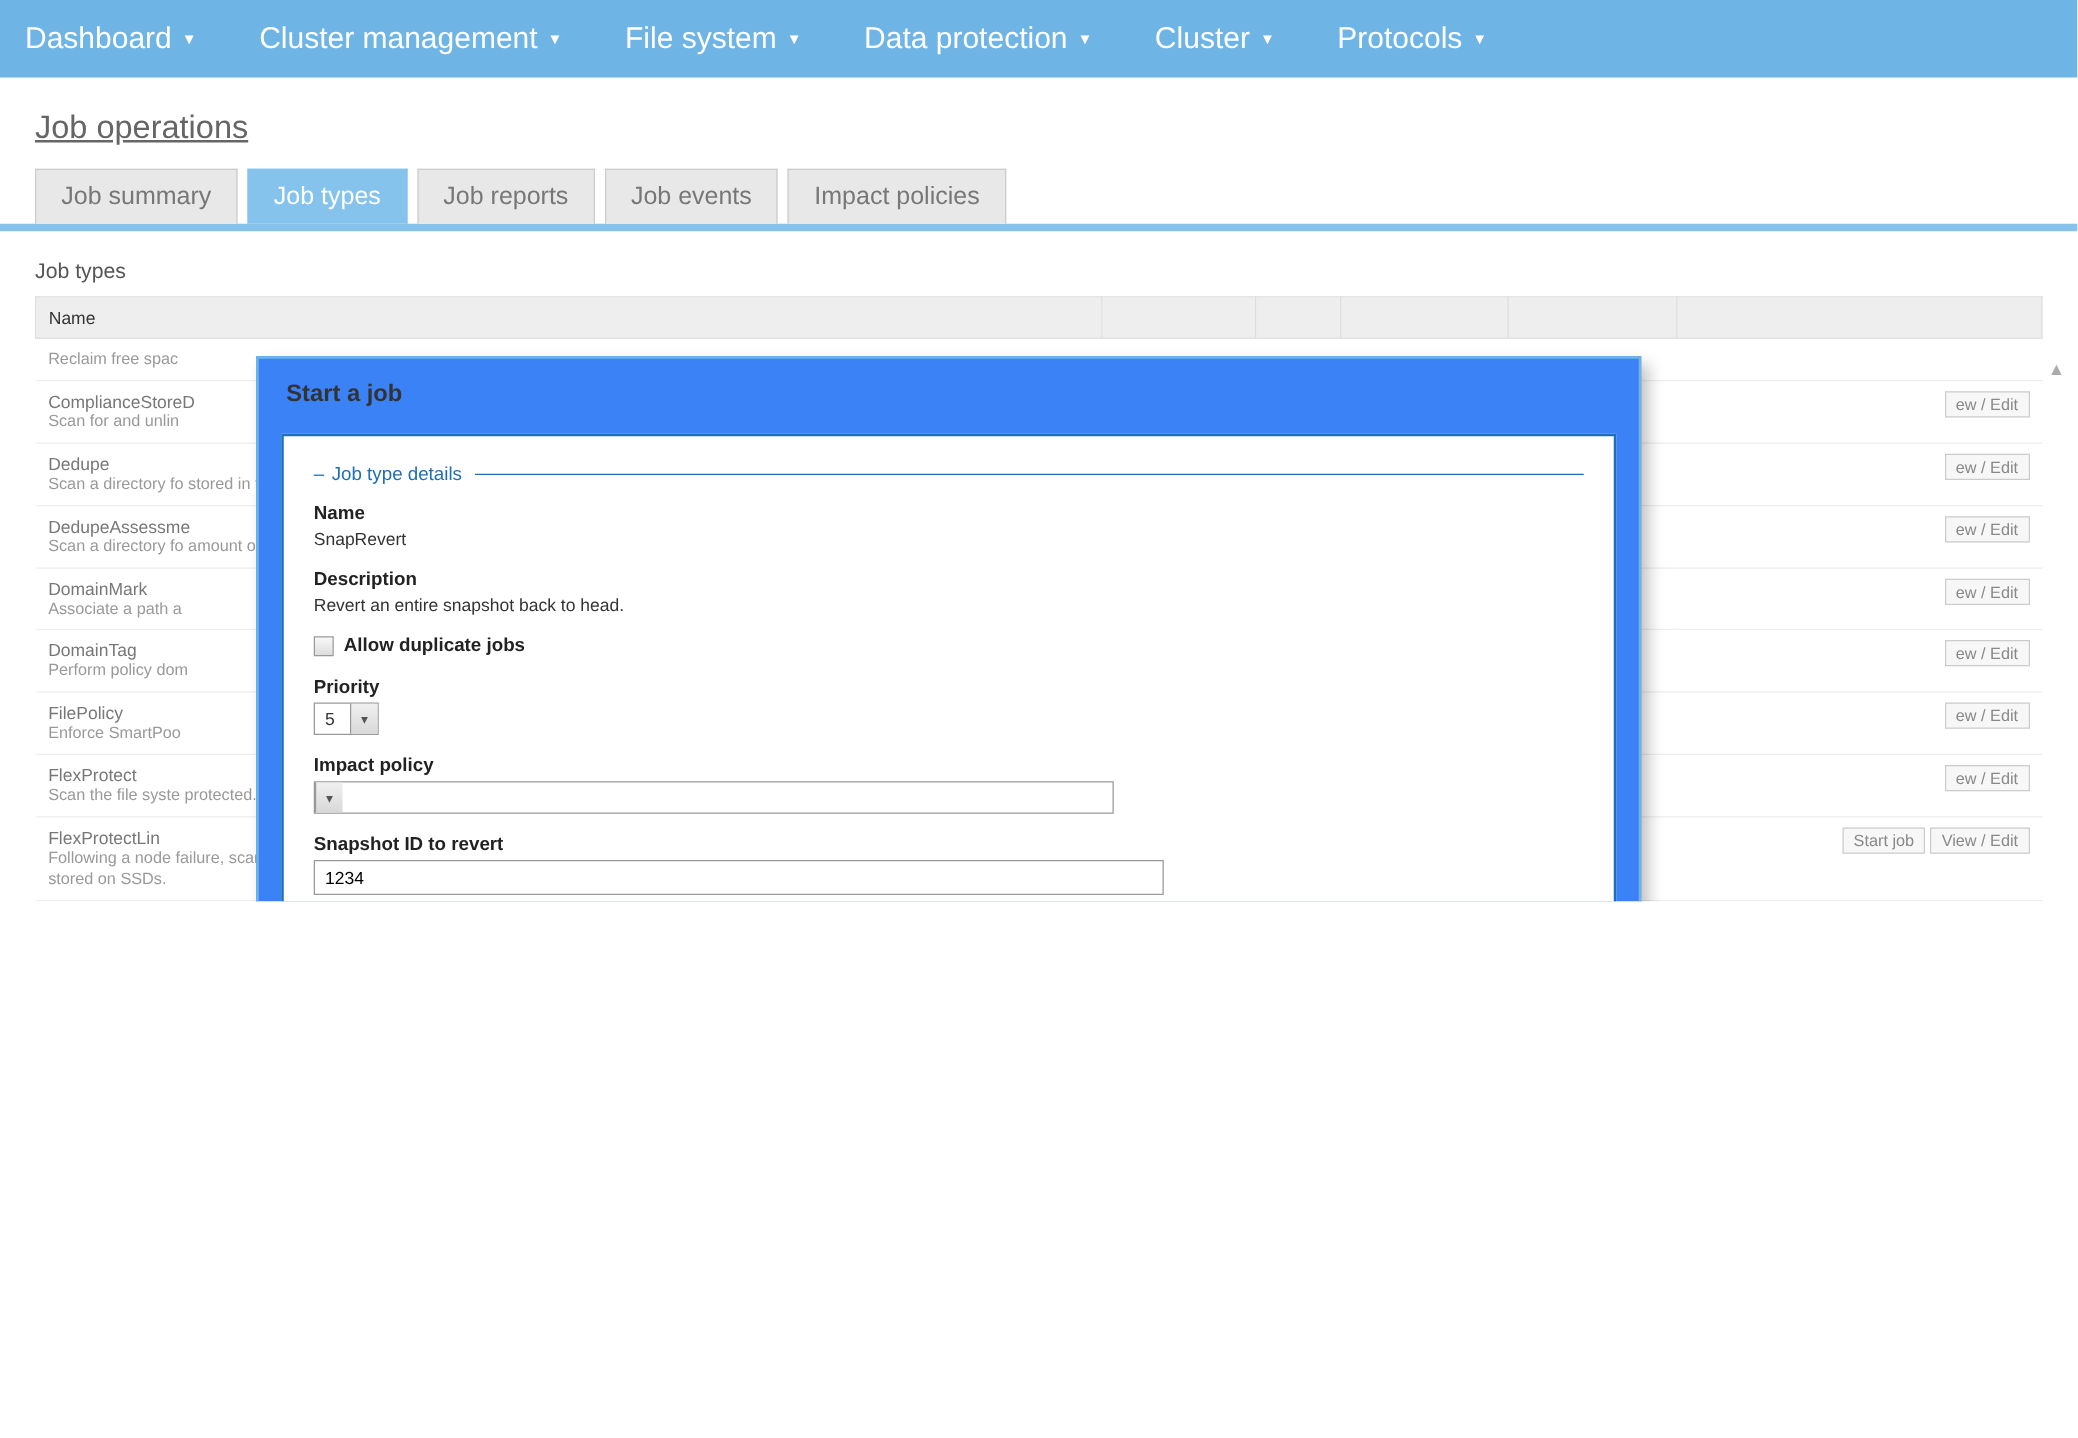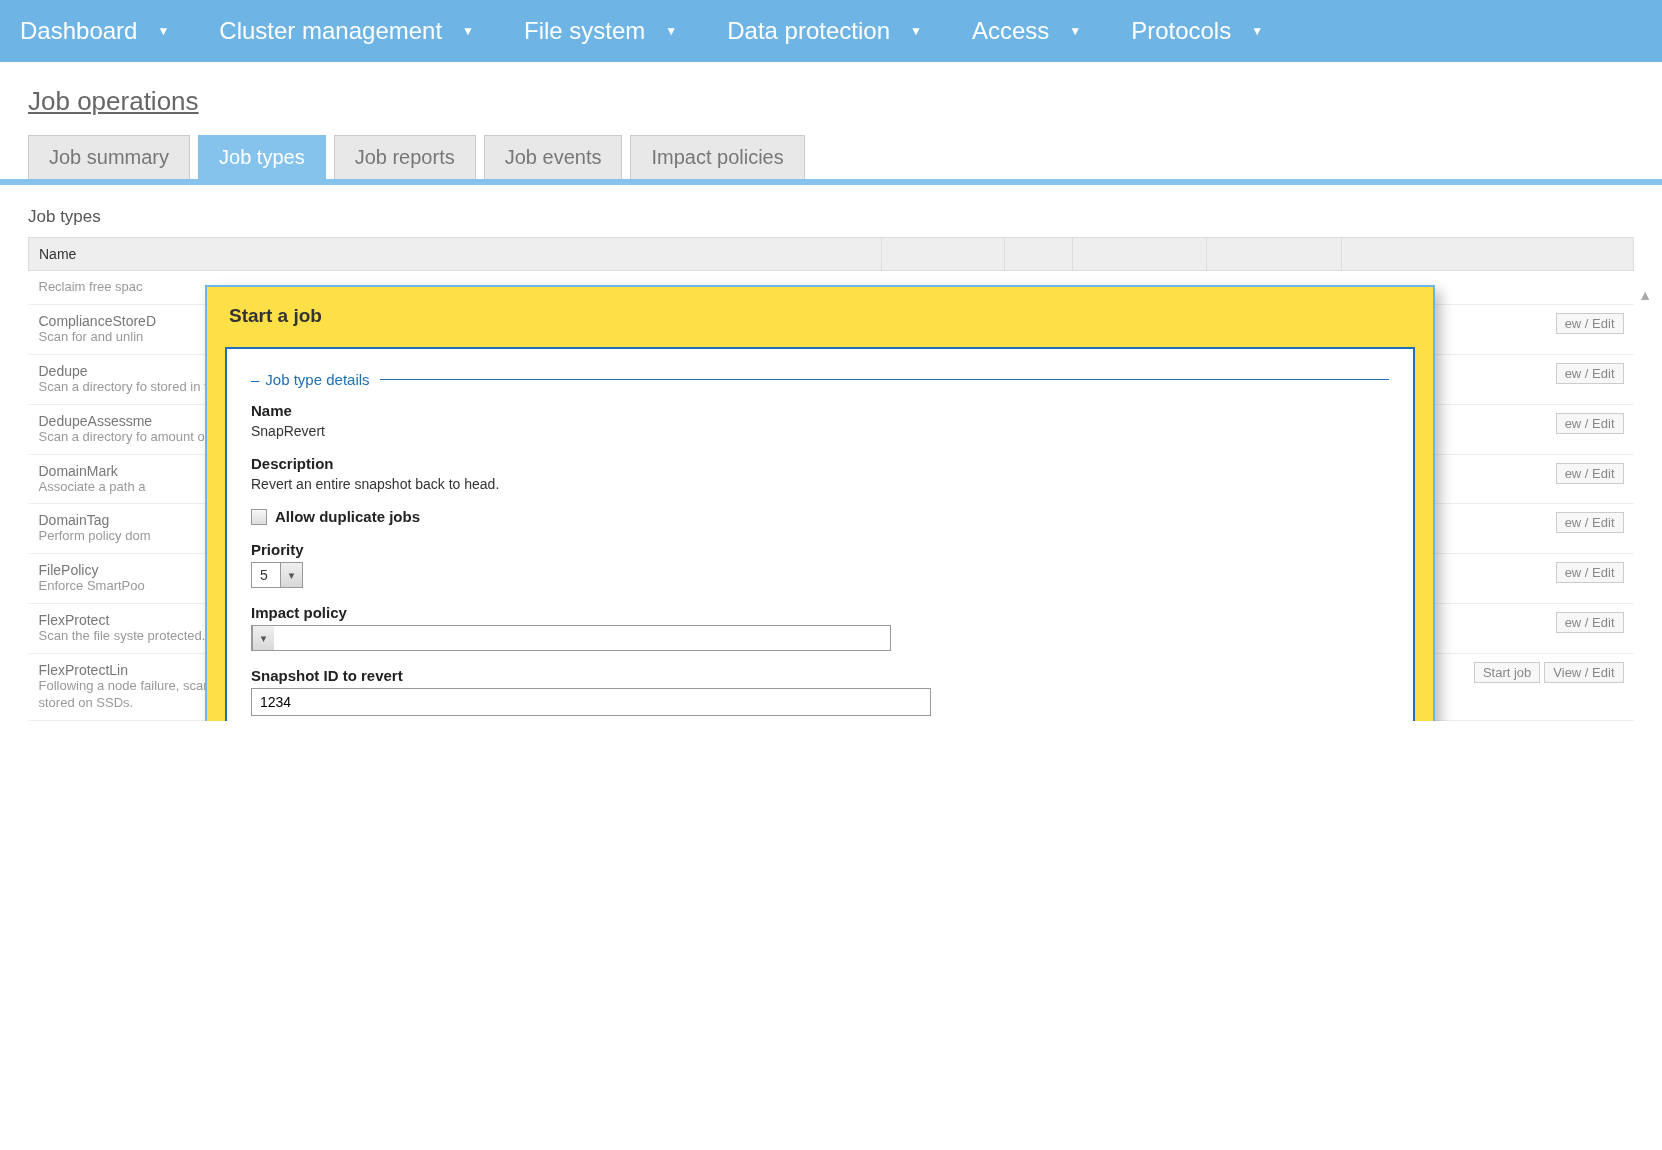--- a/index.html
+++ b/index.html
@@ -1,35 +1,35 @@
 <!DOCTYPE html>
 <html><head>
 <meta charset="utf-8">
 <style>
 * { box-sizing: border-box; margin: 0; padding: 0; }
 body { font-family: Arial, Helvetica, sans-serif; font-size: 13px; color: #333; background: #fff; width: 1662px; }
 .topnav { background: #6eb4e5; height: 62px; display: flex; align-items: center; padding: 0 20px; gap: 50px; }
-.topnav-item { color: #fff; font-size: 24px; cursor: pointer; display: flex; align-items: center; gap: 20px; }
+.topnav-item { color: #fff; font-size: 24px; cursor: pointer; display: flex; align-items: center; gap: 8px; }
 .topnav-item .caret { font-size: 12px; }
 .page-title { font-size: 26px; color: #666; padding: 24px 28px 18px; text-decoration: underline; }
 .tabs-bar { display: flex; gap: 8px; padding: 0 28px; border-bottom: 6px solid #85c3ed; }
 .tab { background: #e8e8e8; border: 1px solid #ccc; border-bottom: none; padding: 10px 20px; color: #777; font-size: 20px; cursor: pointer; }
 .tab.active { background: #85c3ed; color: #fff; border-color: #85c3ed; }
 .section-title { font-size: 17px; color: #555; padding: 22px 28px 10px; }
 .grid-wrap { position: relative; padding: 0 28px; }
 .grid { width: 100%; border-collapse: collapse; }
 .grid thead th { background: #eee; border: 1px solid #ddd; text-align: left; padding: 8px 10px; font-weight: normal; color: #333; font-size: 14px; }
 .grid tbody td { border-bottom: 1px solid #eee; padding: 8px 10px; vertical-align: top; color: #888; font-size: 14px; }
 .grid .name-cell .row-name { color: #777; }
 .grid .desc { color: #999; font-size: 13px; line-height: 1.3; }
 .action-cell { white-space: nowrap; text-align: right; }
 .action-link { color: #888; padding: 2px 8px; border: 1px solid #ccc; background: #f7f7f7; font-size: 13px; display: inline-block; margin-left: 4px; cursor: pointer; }
 .col-state, .col-priority, .col-impact, .col-schedule { color: #888; }
 .scroll-up { position: absolute; right: 10px; top: 50px; color: #aaa; font-size: 14px; }
-.dialog { position: absolute; left: 205px; top: 285px; width: 1230px; background: #fde047; border: 2px solid #6eb4e5; box-shadow: 6px 6px 12px rgba(0,0,0,0.25); padding: 14px 18px 18px; }
+.dialog { position: absolute; left: 205px; top: 285px; width: 1108px; background: #3b82f6; border: 2px solid #6eb4e5; box-shadow: 6px 6px 12px rgba(0,0,0,0.25); padding: 14px 18px 18px; }
 .dialog-title { font-size: 19px; font-weight: bold; color: #333; padding: 4px 4px 20px; }
 .dialog-body { background: #fff; border: 2px solid #1c6fb8; padding: 22px 24px 60px; }
 .fieldset-header { color: #1c6fb8; font-size: 15px; display: flex; align-items: center; margin-bottom: 14px; }
 .fieldset-header .dash { margin-right: 6px; }
 .fieldset-header .line { flex: 1; border-top: 1px solid #1c6fb8; margin-left: 10px; }
 .fld { margin-bottom: 16px; }
 .fld-label { font-weight: bold; font-size: 15px; color: #222; margin-bottom: 4px; }
 .fld-value { font-size: 14px; color: #333; }
 .checkbox-row { display: flex; align-items: center; gap: 8px; margin: 10px 0 16px; }
 .checkbox-box { width: 16px; height: 16px; border: 1px solid #999; background: linear-gradient(#f8f8f8,#ddd); }
@@ -62,21 +62,21 @@
       </div>
   <div class="topnav-item">
         <span>File system</span>
         <span class="caret">▼</span>
       </div>
   <div class="topnav-item">
         <span>Data protection</span>
         <span class="caret">▼</span>
       </div>
   <div class="topnav-item">
-        <span>Access</span>
+        <span>Cluster</span>
         <span class="caret">▼</span>
       </div>
   <div class="topnav-item">
         <span>Protocols</span>
         <span class="caret">▼</span>
       </div>
 </div>
 
 <div class="page-title">Job operations</div>
 

